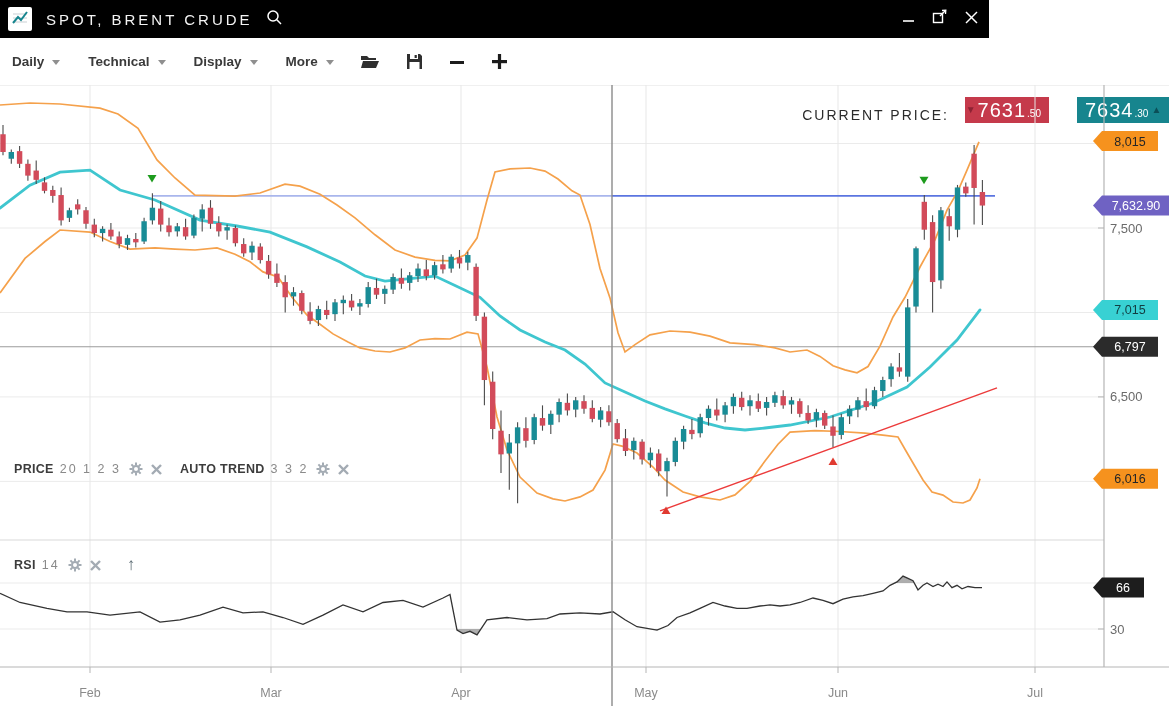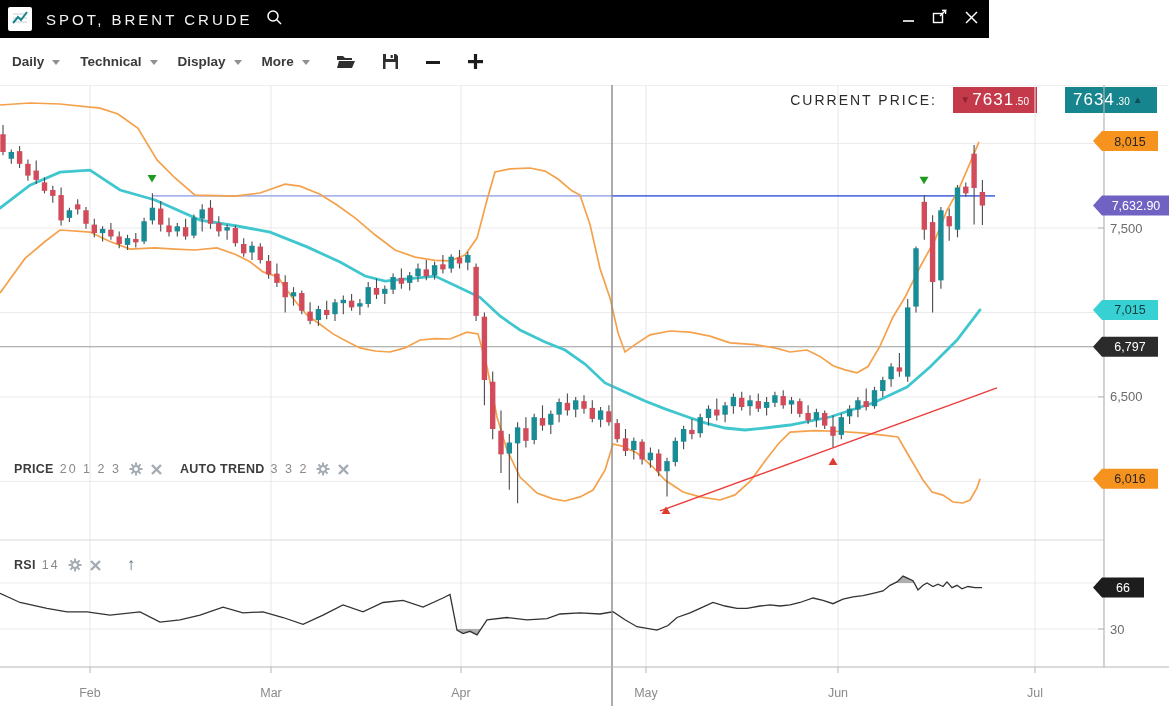--- a/index.html
+++ b/index.html
@@ -9,30 +9,30 @@
   .titlebar{position:absolute;left:0;top:0;width:989px;height:38px;background:#000;
             display:flex;align-items:center;}
   .app-icon{width:24px;height:24px;background:#fff;border-radius:2px;margin-left:8px;
             display:flex;align-items:center;justify-content:center;}
   .title-text{color:#f4f4f4;font-size:15px;letter-spacing:3px;margin-left:14px;font-weight:400;}
   .title-search{margin-left:12px;}
   .win-controls{position:absolute;right:10px;top:0;height:38px;display:flex;align-items:center;gap:16px;}
   
   .toolbar{position:absolute;left:0;top:38px;width:1169px;height:47px;background:#fff;
            border-bottom:1px solid #f0f0f0;display:flex;align-items:center;}
-  .menu{display:flex;align-items:center;cursor:pointer;margin-left:20px;}
+  .menu{display:flex;align-items:center;cursor:pointer;margin-left:28px;}
   .menu:first-child{margin-left:12px;}
   .menu-label{font-size:13.5px;font-weight:700;color:#3a3a3a;}
   .chev{width:0;height:0;border-left:4.5px solid transparent;border-right:4.5px solid transparent;
         border-top:5.5px solid #8f8f8f;margin-left:8px;margin-top:2px;}
   .tool-icon{margin-left:26px;cursor:pointer;display:flex;align-items:center;}
-  .price-area{position:absolute;right:12px;top:38px;height:47px;display:flex;align-items:center;}
+  .price-area{position:absolute;right:0;top:38px;height:47px;display:flex;align-items:flex-end;}
   .cp-label{font-size:14px;letter-spacing:2px;color:#2b2b2b;margin-right:16px;}
   .price-badge{height:26px;display:flex;align-items:baseline;padding:0 8px;color:#fff;}
-  .price-badge .big{font-size:17px;letter-spacing:1px;line-height:26px;}
+  .price-badge .big{font-size:20px;letter-spacing:1px;line-height:26px;}
   .price-badge .small{font-size:10px;margin-left:1px;}
   .badge-bid{background:#c53a4b;width:68px;justify-content:flex-end;}
   .badge-ask{background:#17858e;width:76px;margin-left:28px;justify-content:flex-start;}
   .tiny-arrow{font-size:10px;align-self:center;line-height:26px;}
   .bid-arrow{color:#8e2233;margin-right:2px;}
   .ask-arrow{color:#0b4f58;margin-left:3px;}
   
   .legend-row{position:absolute;display:flex;align-items:center;font-size:12.5px;color:#8a8a8a;z-index:5;}
   .legend-name{font-weight:700;color:#3c3c3c;margin-right:6px;letter-spacing:.3px;}
   .legend-params{letter-spacing:2px;}

